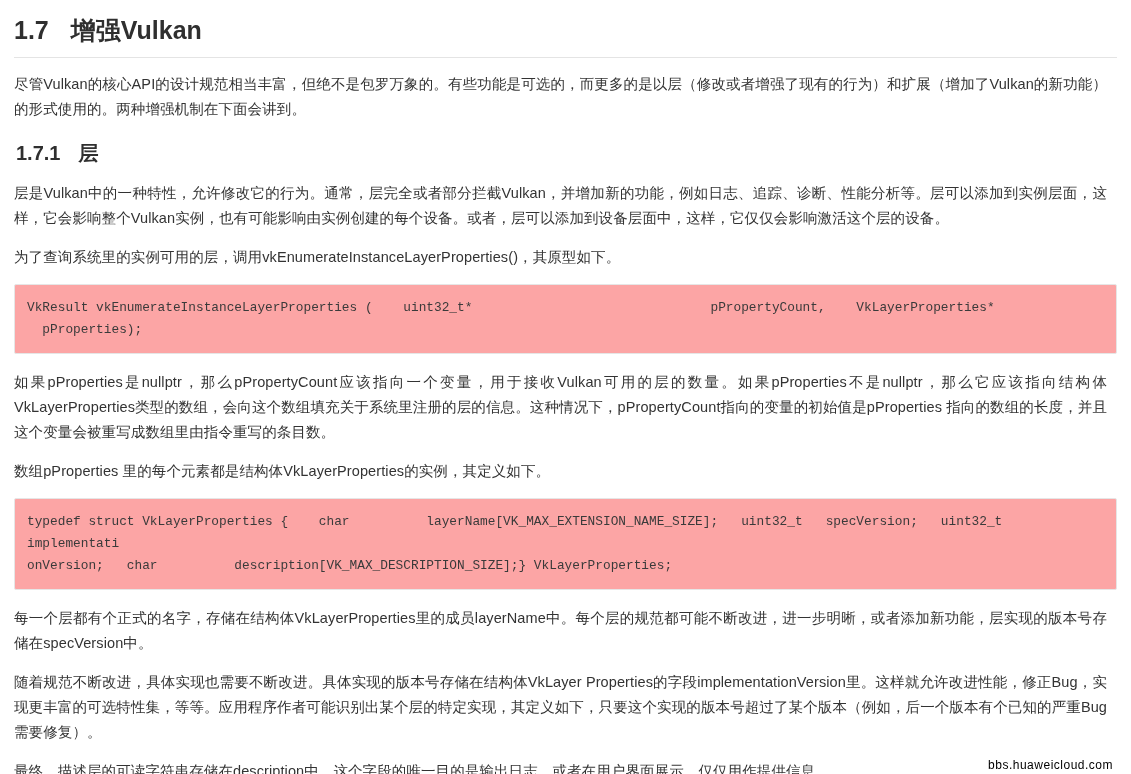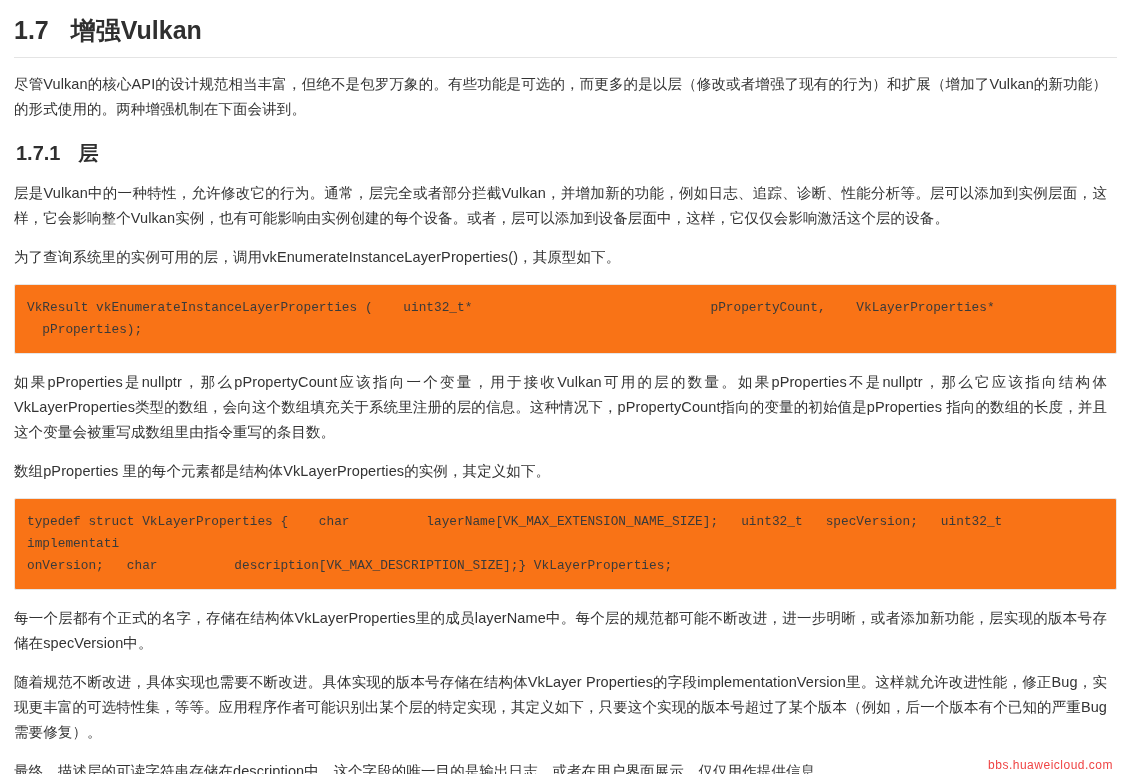--- a/index.html
+++ b/index.html
@@ -45,21 +45,21 @@
   }
   p.para {
     font-size: 14.5px;
     line-height: 25px;
     color: #333333;
     margin: 14px 10px 0 0;
     text-align: justify;
     letter-spacing: 0.1px;
   }
   .code-block {
-    background: #f97316;
+    background: #fca5a5;
     border: 1px solid #e6e6e6;
     border-radius: 2px;
     margin: 14px 0 16px 0;
     padding: 12px 12px 12px 12px;
     font-family: "Liberation Mono", "DejaVu Sans Mono", monospace;
     font-size: 12.8px;
     line-height: 22px;
     color: #3a3a3a;
     white-space: pre-wrap;
     word-break: break-word;
@@ -75,21 +75,21 @@
   }
   .watermark .wm-main {
     font-size: 25px;
     font-weight: bold;
     letter-spacing: 2px;
     color: #dcdcdc;
     line-height: 30px;
   }
   .watermark .wm-sub {
     font-size: 12px;
-    color: #ef4444;
+    color: #000000;
     letter-spacing: 0.5px;
     margin-top: 1px;
   }
 </style>
 </head>
 <body>
 
 <div class="page">
 
   <h1 class="sec-title">

